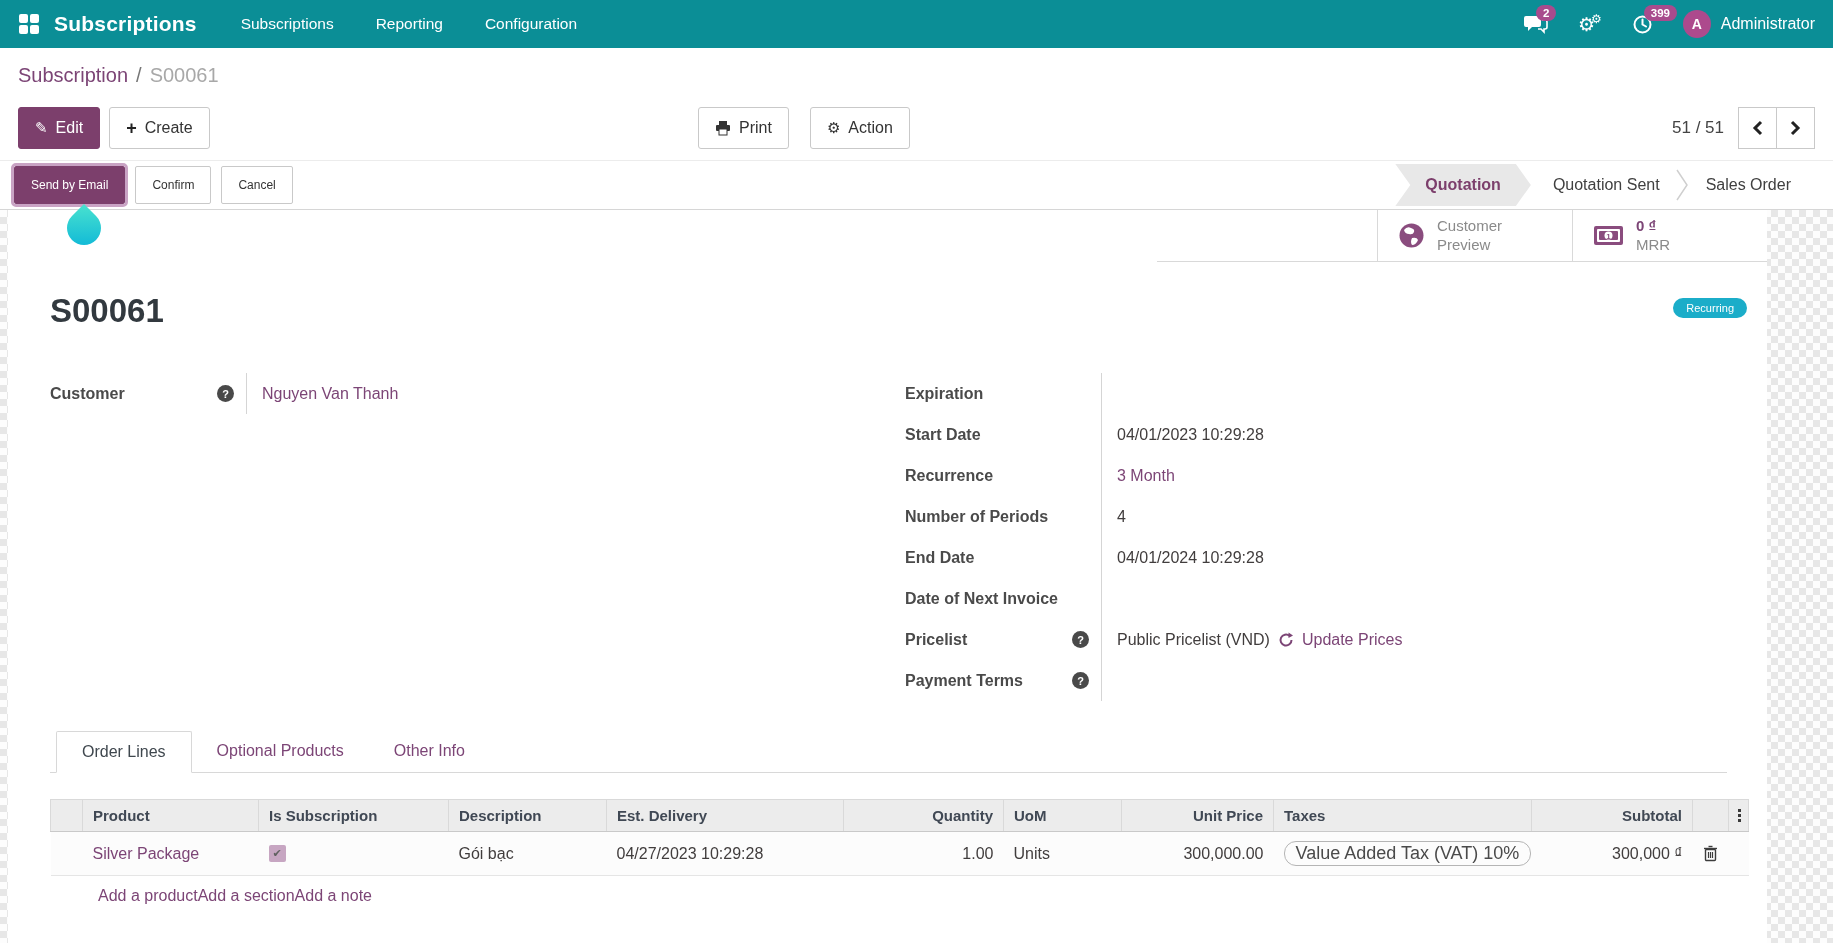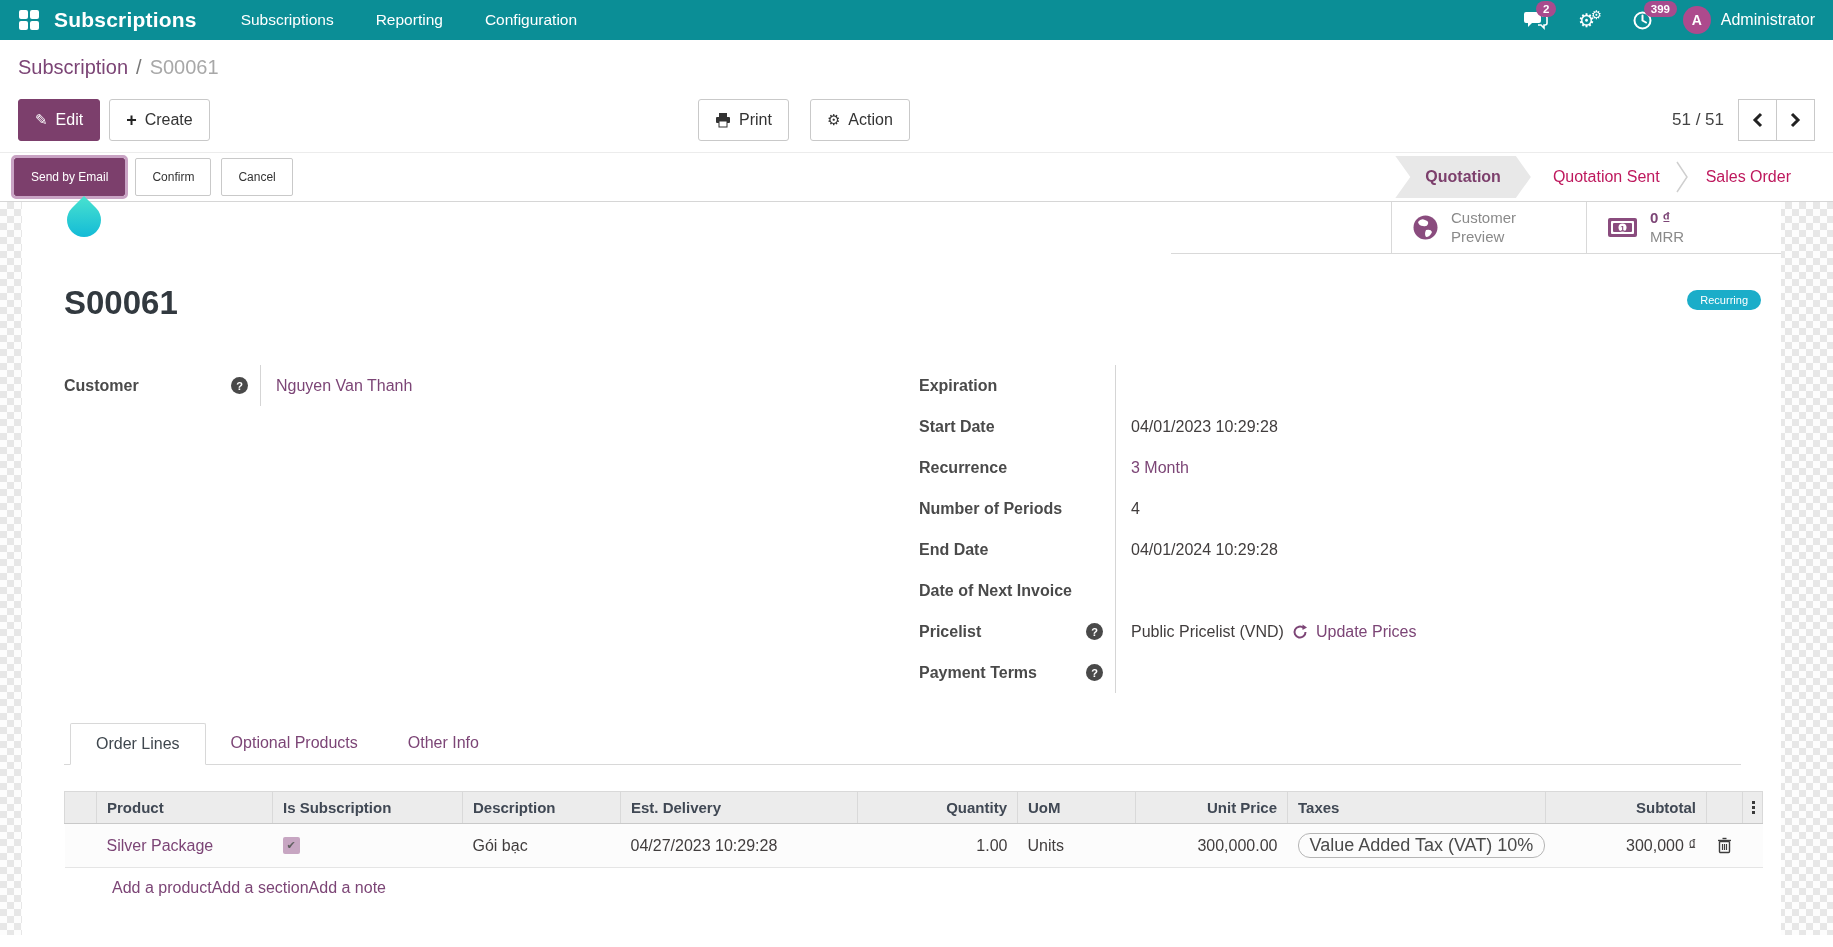--- a/index.html
+++ b/index.html
@@ -1,20 +1,20 @@
 <!DOCTYPE html>
 <html><head>
 <meta charset="utf-8">
 <style>
   * { margin:0; padding:0; box-sizing:border-box; }
   html,body { width:1833px; height:947px; overflow:hidden; background:#fff;
     font-family:"Liberation Sans", sans-serif; color:#413d3d; }
 
   
-  .navbar { height:40px; background:#0b8e96; display:flex; align-items:center; padding:0 18px; color:#fff; }
+  .navbar { height:48px; background:#0b8e96; display:flex; align-items:center; padding:0 18px; color:#fff; }
   .nav-left { display:flex; align-items:center; }
   .app-grid { width:22px; height:22px; margin-right:14px; cursor:pointer; }
   .app-name { font-size:21px; font-weight:700; letter-spacing:.2px; margin-right:44px; }
   .nav-menu { display:flex; gap:42px; font-size:15.5px; }
   .nav-menu span { cursor:pointer; }
   .nav-right { margin-left:auto; display:flex; align-items:center; gap:30px; }
   .nav-ico { position:relative; cursor:pointer; display:flex; align-items:center; }
   .nav-badge { position:absolute; top:-9px; left:12px; background:#a84b8d; color:#fff;
     border-radius:10px; padding:1px 7px; font-size:11.5px; font-weight:700; line-height:14px; }
   .gear-big { font-size:19px; line-height:19px; }
@@ -45,31 +45,31 @@
   .pencil-glyph { font-size:15px; }
 
   
   .status-row { height:50px; border-top:1px solid #ececec; border-bottom:1px solid #d6d6d6;
     display:flex; align-items:center; padding-left:14px; background:#fff; }
   .status-btns { display:flex; gap:10px; }
   .sbtn { height:38px; padding:0 16px; font-size:12px; border:1px solid #c9c9c9; background:#fff;
     color:#333; border-radius:2px; cursor:pointer; display:inline-flex; align-items:center; }
   .sbtn-highlight { background:#7c3f6c; border-color:#7c3f6c; color:#fff; outline:3px solid #c9a3c4; }
   .statusbar { margin-left:auto; display:flex; align-items:center; height:100%; padding-right:20px; }
-  .state { font-size:16px; color:#be185d; padding:0 22px; cursor:pointer; white-space:nowrap; }
+  .state { font-size:16px; color:#404040; padding:0 22px; cursor:pointer; white-space:nowrap; }
   .state-active { background:#e8e8e8; color:#7c3f6c; font-weight:700; line-height:42px; padding:0 30px;
     clip-path:polygon(0 0, calc(100% - 15px) 0, 100% 50%, calc(100% - 15px) 100%, 0 100%, 15px 50%); }
   .state-sep { margin:0 -6px; }
 
   
   .content { height:733px; position:relative;
     background-color:#fdfdfd;
     background-image:conic-gradient(#e7e7e7 25%, transparent 25% 50%, #e7e7e7 50% 75%, transparent 75%);
     background-size:14px 14px; }
-  .sheet { position:absolute; top:0; bottom:0; left:22px; width:1759px; background:#fff; }
+  .sheet { position:absolute; top:0; bottom:0; left:8px; width:1759px; background:#fff; }
 
   .droplet { position:absolute; left:67px; top:1px; width:34px; height:34px; z-index:5;
     background:linear-gradient(135deg,#49e2cf,#0ab4d8); border-radius:0 50% 50% 50%;
     transform:rotate(45deg); }
 
   
   .smart-strip { position:absolute; top:0; right:0; left:1149px; height:52px;
     border-bottom:1px solid #d9d9d9; display:flex; justify-content:flex-end; }
   .smart-btn { display:flex; align-items:center; gap:12px; padding:0 20px; border-left:1px solid #d9d9d9;
     cursor:pointer; min-width:195px; }

